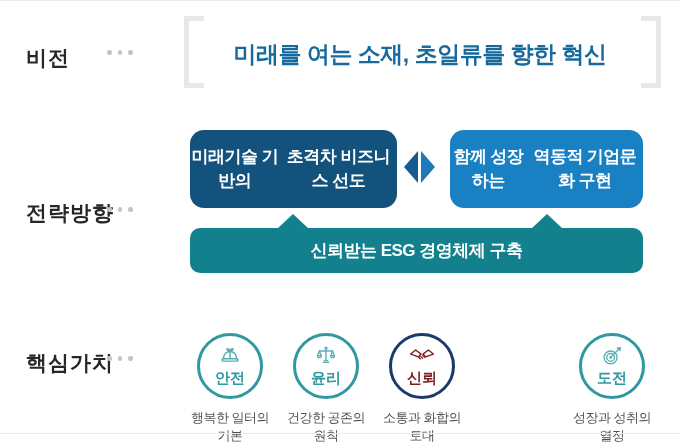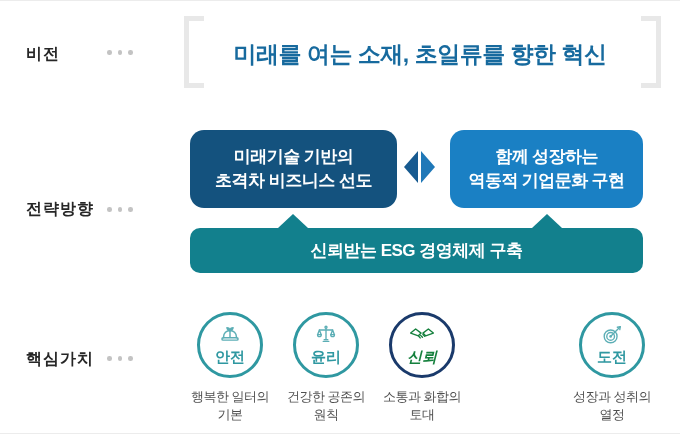--- a/index.html
+++ b/index.html
@@ -6,65 +6,65 @@
   .canvas{
     position:relative;width:680px;height:444px;background:#ffffff;overflow:hidden;
     font-family:"Liberation Sans","DejaVu Sans",sans-serif;
   }
   .hline{position:absolute;left:0;right:0;height:1px;background:#ececec;}
   .hline.top{top:0;}
   .hline.bottom{top:433px;}
 
   
   .row-label{
-    position:absolute;left:26px;font-size:16px;font-weight:bold;color:#262626;
+    position:absolute;left:26px;font-size:21px;font-weight:bold;color:#262626;
     letter-spacing:1px;white-space:nowrap;
   }
   .dots{position:absolute;left:107px;display:flex;gap:6px;}
   .dots i{width:4.5px;height:4.5px;border-radius:50%;background:#c3c3c3;display:block;}
 
   
   .bracket{position:absolute;top:16px;width:15px;height:62px;}
   .bracket.left{left:184px;border-left:5px solid #e8e8e8;border-top:5px solid #e8e8e8;border-bottom:5px solid #e8e8e8;}
   .bracket.right{left:641px;border-right:5px solid #e8e8e8;border-top:5px solid #e8e8e8;border-bottom:5px solid #e8e8e8;}
   .vision-title{
     position:absolute;left:200px;width:440px;top:39px;text-align:center;
     font-size:23px;font-weight:bold;color:#176a9e;letter-spacing:-0.5px;white-space:nowrap;
   }
 
   
   .sbox{
     position:absolute;top:130px;height:78px;border-radius:14px;color:#ffffff;
-    display:flex;flex-direction:column;align-items:center;justify-content:center;
+    display:flex;flex-direction:row;align-items:center;justify-content:center;
     font-size:17px;font-weight:bold;line-height:1.4;text-align:center;letter-spacing:-0.5px;
   }
   .sbox.leftbox{left:190px;width:207px;background:#14527e;}
   .sbox.rightbox{left:450px;width:193px;background:#1a80c4;font-family:Liberation Serif, serif;}
   .tri{position:absolute;width:0;height:0;}
   .tri.point-left{left:404px;top:151px;border-top:16px solid transparent;border-bottom:16px solid transparent;border-right:14px solid #175a90;}
   .tri.point-right{left:421px;top:151px;border-top:16px solid transparent;border-bottom:16px solid transparent;border-left:14px solid #1f78b8;}
   .tri.up{top:214px;border-left:15px solid transparent;border-right:15px solid transparent;border-bottom:14px solid #12808d;}
   .tri.up.u1{left:278px;}
   .tri.up.u2{left:532px;}
   .esg-bar{
     position:absolute;left:190px;top:228px;width:453px;height:45px;border-radius:10px;
     background:#12808d;color:#ffffff;display:flex;align-items:center;justify-content:center;
     font-size:17px;font-weight:bold;letter-spacing:-0.5px;
   }
 
   
-  .value-item{position:absolute;top:312px;width:96px;text-align:center;}
+  .value-item{position:absolute;top:333px;width:96px;text-align:center;}
   .v1{left:182px;} .v2{left:278px;} .v3{left:374px;} .v4{left:469px;} .v5{left:564px;}
   .value-circle{
     width:60px;height:60px;border-radius:50%;margin:0 auto;
     display:flex;flex-direction:column;align-items:center;justify-content:center;gap:2px;
     background:#ffffff;
   }
   .value-circle.teal{border:3px solid #2f98a1;color:#2f98a1;}
-  .value-circle.navy{border:3.5px solid #1a3a6b;color:#15803d;font-style:italic;}
+  .value-circle.navy{border:3.5px solid #1a3a6b;color:#7f1d1d;}
   .vicon{display:block;height:22px;color:inherit;opacity:.78;}
   .value-circle.navy .vicon{opacity:1;}
   .vname{font-size:15px;font-weight:bold;letter-spacing:0;}
   .vdesc{margin-top:10px;font-size:13px;color:#4f4f4f;line-height:1.35;letter-spacing:-0.5px;}
   .vdesc span{display:block;}
   svg{display:block;}
 </style>
 </head>
 <body>
 

